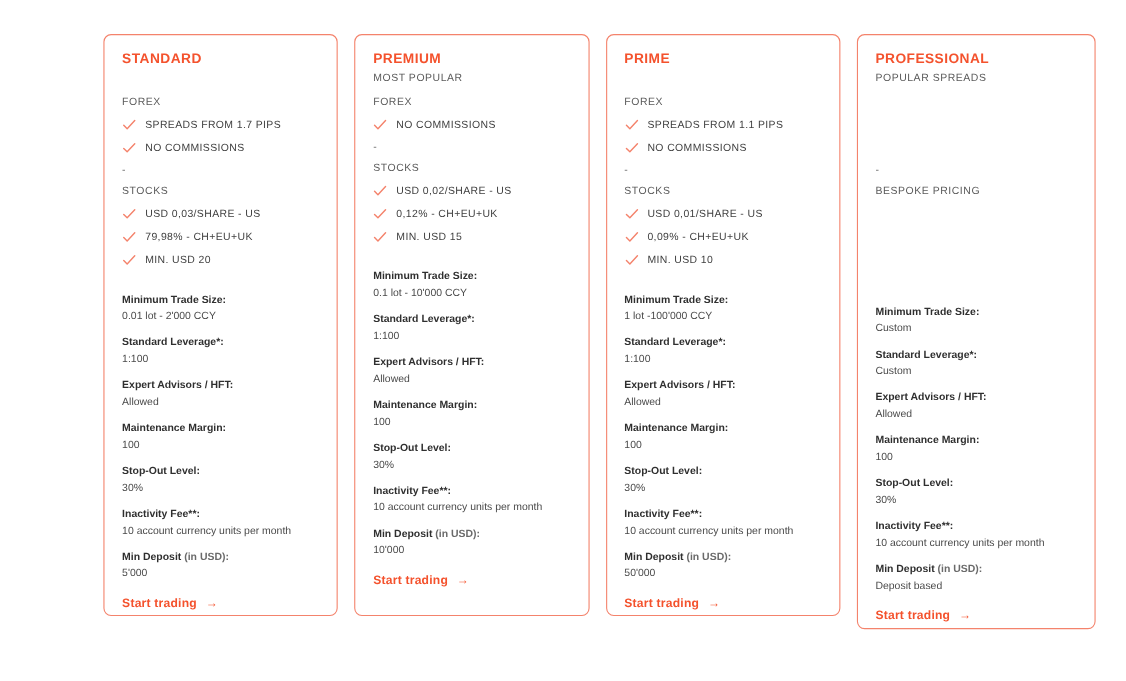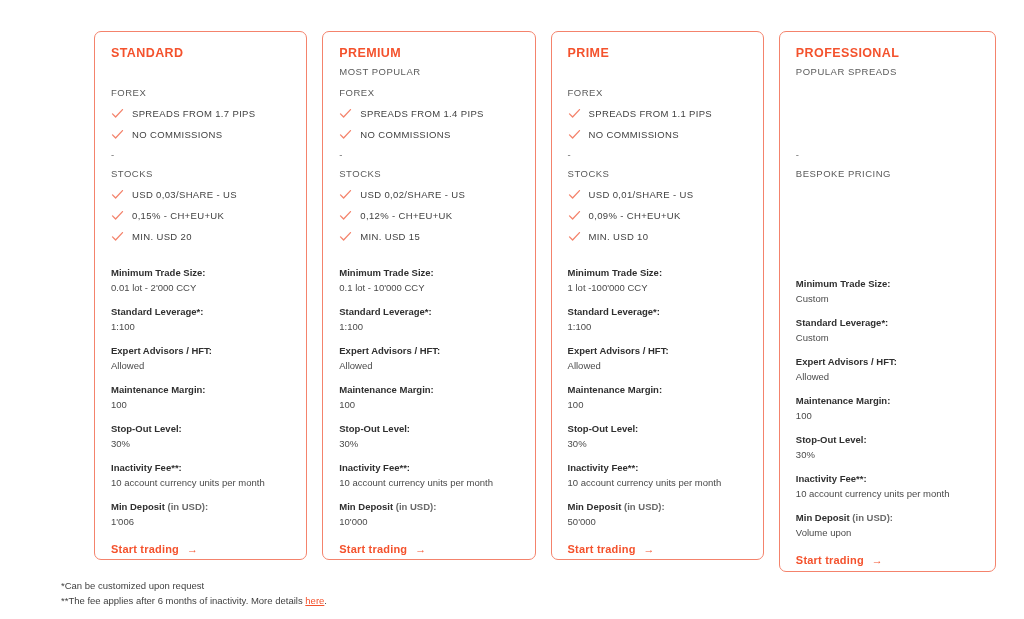--- a/index.html
+++ b/index.html
@@ -183,21 +183,21 @@
               </svg>
             </span>
             <span>USD 0,03/SHARE - US</span>
           </li>
           <li class="feature">
             <span class="check">
               <svg width="13" height="13" viewBox="0 0 13 13">
                 <path d="M1.5 6.9 L4.6 10 L11.5 2.6" fill="none" stroke="#f4836c" stroke-width="1.3" stroke-linecap="round" stroke-linejoin="round"></path>
               </svg>
             </span>
-            <span>0,15% - CH+EU+UK</span>
+            <span>79,98% - CH+EU+UK</span>
           </li>
           <li class="feature">
             <span class="check">
               <svg width="13" height="13" viewBox="0 0 13 13">
                 <path d="M1.5 6.9 L4.6 10 L11.5 2.6" fill="none" stroke="#f4836c" stroke-width="1.3" stroke-linecap="round" stroke-linejoin="round"></path>
               </svg>
             </span>
             <span>MIN. USD 20</span>
           </li>
         </ul><div style="height:19px"></div><div class="spec-block">
@@ -220,35 +220,27 @@
           <div class="spec">
             <div class="spec-label"><span>Stop-Out Level:</span></div>
             <div class="spec-value">30%</div>
           </div>
           <div class="spec">
             <div class="spec-label"><span>Inactivity Fee**:</span></div>
             <div class="spec-value">10 account currency units per month</div>
           </div>
           <div class="spec">
             <div class="spec-label"><span>Min Deposit</span> <span class="light">(in USD):</span></div>
-            <div class="spec-value">1'006</div>
+            <div class="spec-value">5'000</div>
           </div>
         </div><a class="cta" href="#">
           <span>Start trading</span>
           <span class="arrow">→</span>
         </a></div>
       <div class="card premium"><div class="card-title">PREMIUM</div><div class="subtitle-slot">MOST POPULAR</div><div class="section-label">FOREX</div><ul class="feature-list">
-          <li class="feature">
-            <span class="check">
-              <svg width="13" height="13" viewBox="0 0 13 13">
-                <path d="M1.5 6.9 L4.6 10 L11.5 2.6" fill="none" stroke="#f4836c" stroke-width="1.3" stroke-linecap="round" stroke-linejoin="round"></path>
-              </svg>
-            </span>
-            <span>SPREADS FROM 1.4 PIPS</span>
-          </li>
           <li class="feature">
             <span class="check">
               <svg width="13" height="13" viewBox="0 0 13 13">
                 <path d="M1.5 6.9 L4.6 10 L11.5 2.6" fill="none" stroke="#f4836c" stroke-width="1.3" stroke-linecap="round" stroke-linejoin="round"></path>
               </svg>
             </span>
             <span>NO COMMISSIONS</span>
           </li>
         </ul><div class="dash-row">-</div><div class="section-label">STOCKS</div><ul class="feature-list">
           <li class="feature">
@@ -410,28 +402,22 @@
           <div class="spec">
             <div class="spec-label"><span>Stop-Out Level:</span></div>
             <div class="spec-value">30%</div>
           </div>
           <div class="spec">
             <div class="spec-label"><span>Inactivity Fee**:</span></div>
             <div class="spec-value">10 account currency units per month</div>
           </div>
           <div class="spec">
             <div class="spec-label"><span>Min Deposit</span> <span class="light">(in USD):</span></div>
-            <div class="spec-value">Volume upon</div>
+            <div class="spec-value">Deposit based</div>
           </div>
         </div><a class="cta" href="#">
           <span>Start trading</span>
           <span class="arrow">→</span>
         </a></div>
     </div>
 
-  <div class="footnotes">
-    <div class="footnote">*Can be customized upon request</div>
-    <div class="footnote">
-      <span>**The fee applies after 6 months of inactivity. More details </span><a href="#">here</a><span class="tail">.</span>
-    </div>
-  </div>
 
 </div>
 
 </body></html>

